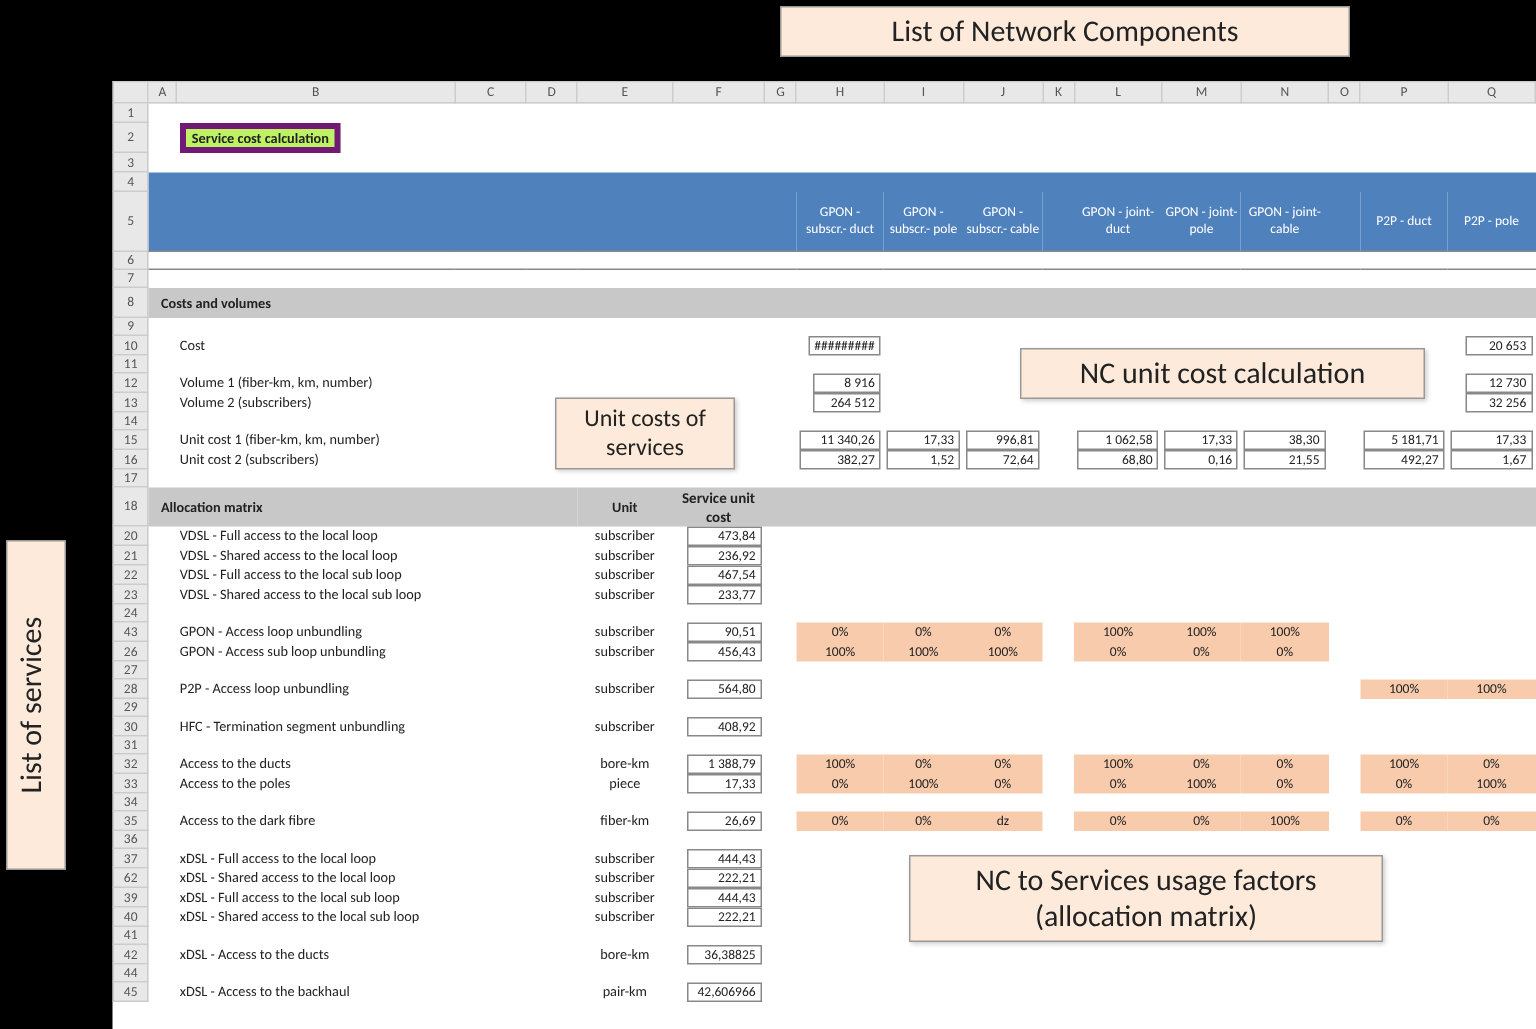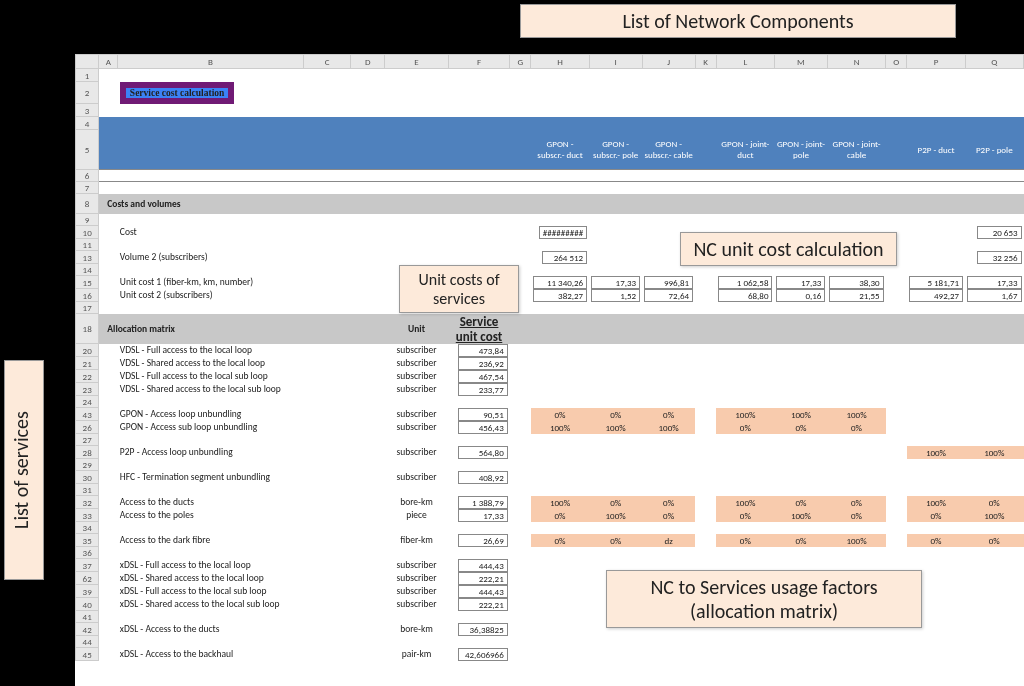--- a/index.html
+++ b/index.html
@@ -17,21 +17,21 @@
     background: #fdeada;
     border: 1px solid #999;
     font-size: 20px;
     color: #222;
     padding: 4px 10px;
     text-align: center;
     line-height: 1.2;
     z-index: 100;
     box-shadow: 1px 1px 3px rgba(0,0,0,0.2);
   }
-  .annotation.small { font-size: 16px; margin-left: 29px; }
+  .annotation.small { font-size: 16px; }
   .annotation.vert {
     writing-mode: vertical-rl;
     transform: rotate(180deg);
   }
   .sheet {
     position: absolute;
     left: 75px;
     top: 54px;
     right: 0;
     bottom: 0;
@@ -57,26 +57,25 @@
     text-align: center;
     font-size: 9px;
     color: #555;
     width: 22px;
   }
   td { height: 13px; padding: 0 2px; white-space: nowrap; font-size: 9.5px; color: #222; }
   td.section { background: #c8c8c8; font-weight: bold; }
   td.bluerow { background: #4f81bd; color: #fff; font-size: 9px; text-align: center; vertical-align: middle; }
   td.tall { height: 40px; }
   .title-box {
-    background: #3b82f6;
-    border: 6px solid #701a75;
+    background: #bef264;
+    border: 4px solid #701a75;
     font-weight: bold;
     padding: 0 4px;
     display: inline-block;
-    font-family: Liberation Serif, serif;
   }
   td.topborder { border-top: 1px solid #888; }
   td.right { text-align: right; }
   .nbox {
     display: inline-block;
     border: 1px solid #888;
     background: #fff;
     min-width: 45px;
     text-align: right;
     padding: 0 3px;
@@ -86,25 +85,25 @@
     background: #f8cbad;
     text-align: center;
     font-size: 9px;
     padding: 0;
   }
   .thinrow td { height: 4px; }
 </style>
 </head>
 <body>
 
-<div class="annotation" style="left:520px; top:4px; width:436px;">List of Network Components</div>
+<div class="annotation" style="left:520px; top:4px; width:380px;">List of Network Components</div>
 <div class="annotation vert" style="left:4px; top:360px; height:220px; width:40px; padding:10px 4px;">List of services</div>
 <div class="annotation small" style="left:370px; top:265px; width:120px; white-space:pre-line;">Unit costs of
 services</div>
-<div class="annotation" style="left:680px; top:232px; width:217px;">NC unit cost calculation</div>
+<div class="annotation" style="left:680px; top:232px; width:270px;">NC unit cost calculation</div>
 <div class="annotation" style="left:606px; top:570px; width:316px;">NC to Services usage factors (allocation matrix)</div>
 
 <div class="sheet">
 <table>
 <colgroup>
   <col style="width:22px">
   <col style="width:18px">
   <col style="width:175px">
   <col style="width:45px">
   <col style="width:32px">
@@ -200,20 +199,29 @@
           <td colspan="5"></td>
           <td class="right"><span class="nbox">#########</span></td>
           <td colspan="8"></td>
           <td class="right"><span class="nbox">20 653</span></td>
         </tr>
 <tr class="thinrow">
           <td class="rowhdr">11</td>
           <td colspan="17"></td>
         </tr>
 <tr>
+          <td class="rowhdr">12</td>
+          <td></td>
+          <td>Volume 1 (fiber-km, km, number)</td>
+          <td colspan="5"></td>
+          <td class="right"><span class="nbox">8 916</span></td>
+          <td colspan="8"></td>
+          <td class="right"><span class="nbox">12 730</span></td>
+        </tr>
+<tr>
           <td class="rowhdr">13</td>
           <td></td>
           <td>Volume 2 (subscribers)</td>
           <td colspan="5"></td>
           <td class="right"><span class="nbox">264 512</span></td>
           <td colspan="8"></td>
           <td class="right"><span class="nbox">32 256</span></td>
         </tr>
 <tr class="thinrow">
           <td class="rowhdr">14</td>
@@ -252,21 +260,21 @@
           <td class="right"><span class="nbox" style="min-width: 100%;">1,67</span></td>
         </tr>
 <tr class="thinrow">
           <td class="rowhdr">17</td>
           <td colspan="17"></td>
         </tr>
 <tr>
           <td class="rowhdr">18</td>
           <td class="section" colspan="4" style="height:26px; padding-left:8px; vertical-align:middle;">Allocation matrix</td>
           <td class="section" style="text-align:center;">Unit</td>
-          <td class="section" style="text-align:center; white-space:normal; font-size:13px;text-decoration:underline;">Service unit cost</td>
+          <td class="section" style="text-align:center; white-space:normal; font-size:10px;">Service unit cost</td>
           <td class="section" colspan="11"></td>
         </tr>
 <tr>
           <td class="rowhdr">20</td>
           <td></td>
           <td>VDSL - Full access to the local loop</td>
           <td></td>
           <td></td>
           <td style="text-align: center;">subscriber</td>
           <td class="right"><span class="nbox" style="min-width: 50px;">473,84</span></td>

